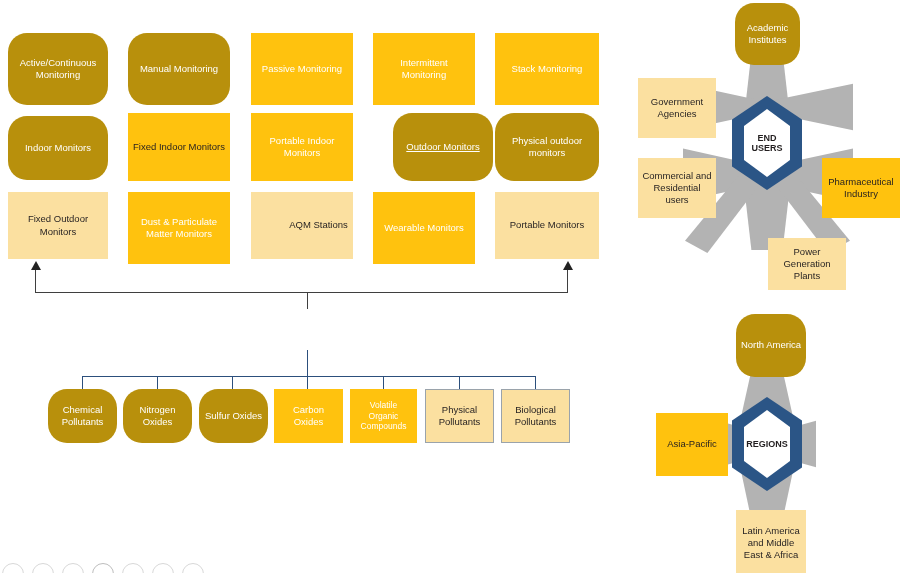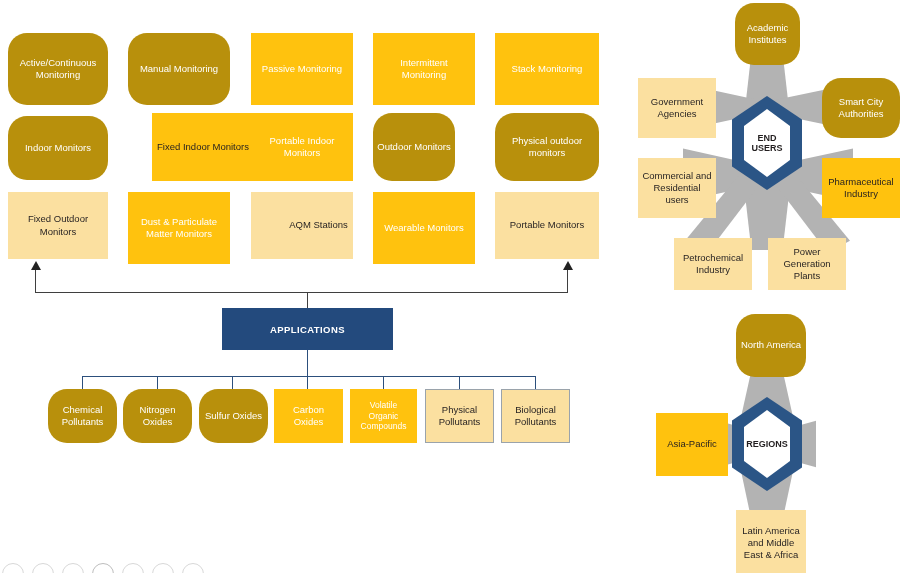--- a/index.html
+++ b/index.html
@@ -100,27 +100,27 @@
     <div class="box c-bright" style="left:373px;top:33px;  width:102px; height:72px;">
         <span>Intermittent Monitoring</span>
       </div>
     <div class="box c-bright" style="left:495px;top:33px;  width:104px; height:72px;">
         <span>Stack Monitoring</span>
       </div>
 
     <div class="box c-dark" style="left:8px;  top:116px;width:100px; height:64px;">
         <span>Indoor Monitors</span>
       </div>
-    <div class="box c-brightD" style="left:128px;top:113px;width:102px; height:68px;margin-left:24px;">
+    <div class="box c-brightD" style="left:128px;top:113px;width:102px; height:68px;">
         <span>Fixed Indoor Monitors</span>
       </div>
     <div class="box c-bright" style="left:251px;top:113px;width:102px; height:68px;">
         <span>Portable Indoor Monitors</span>
       </div>
-    <div class="box c-dark" style="left:373px;top:113px;width:82px; height:68px;">
+    <div class="box c-dark" style="left:393px;top:113px;width:100px; height:68px;text-decoration:underline;">
         <span>Outdoor Monitors</span>
       </div>
     <div class="box c-dark" style="left:495px;top:113px;width:104px; height:68px;">
         <span>Physical outdoor monitors</span>
       </div>
 
     <div class="box c-cream" style="left:8px;  top:192px;width:100px; height:67px;">
         <span>Fixed Outdoor Monitors</span>
       </div>
     <div class="box c-bright" style="left:128px;top:192px;width:102px; height:72px;">
@@ -139,23 +139,20 @@
 
   <div>
     <div class="arrow-up" style="left:31px;  top:261px;"></div>
     <div class="arrow-up" style="left:563px; top:261px;"></div>
     <div class="line vline" style="left:35px;  top:270px; height:22px;"></div>
     <div class="line vline" style="left:567px; top:270px; height:22px;"></div>
     <div class="line hline" style="left:35px;  top:292px; width:533px;"></div>
     <div class="line vline" style="left:307px; top:292px; height:17px;"></div>
   </div>
 
-  <div id="applications">
-    <span>APPLICATIONS</span>
-  </div>
 
   <div>
     <div class="line vline nline" style="left:307px; top:350px; height:26px;"></div>
     <div class="line hline nline" style="left:82px;  top:376px; width:453px;"></div>
     <div class="line vline nline" style="left:82px;  top:376px; height:13px;"></div>
     <div class="line vline nline" style="left:157px; top:376px; height:13px;"></div>
     <div class="line vline nline" style="left:232px; top:376px; height:13px;"></div>
     <div class="line vline nline" style="left:307px; top:376px; height:13px;"></div>
     <div class="line vline nline" style="left:383px; top:376px; height:13px;"></div>
     <div class="line vline nline" style="left:459px; top:376px; height:13px;"></div>
@@ -201,31 +198,25 @@
     <div class="hex-inner" style="left:119px; top:109px; width:46px; height:68px;">
       <span>END USERS</span>
     </div>
 
     <div class="box c-dark" style="left:110px; top:3px;   width:65px; height:62px;">
         <span>Academic Institutes</span>
       </div>
     <div class="box c-cream" style="left:13px;  top:78px;  width:78px; height:60px;">
         <span>Government Agencies</span>
       </div>
-    <div class="box c-dark" style="left:197px; top:78px;  width:78px; height:60px;">
-        <span>Smart City Authorities</span>
-      </div>
     <div class="box c-cream" style="left:13px;  top:158px; width:78px; height:60px;">
         <span>Commercial and Residential users</span>
       </div>
     <div class="box c-brightD" style="left:197px; top:158px; width:78px; height:60px;">
         <span>Pharmaceutical Industry</span>
-      </div>
-    <div class="box c-cream" style="left:49px;  top:238px; width:78px; height:52px;">
-        <span>Petrochemical Industry</span>
       </div>
     <div class="box c-cream" style="left:143px; top:238px; width:78px; height:52px;">
         <span>Power Generation Plants</span>
       </div>
   </div>
 
   <div class="hexwrap" style="left:625px; top:305px; width:275px; height:268px;">
 
     <div class="ray" style="left:116px; top:70px;  width:52px; height:42px; clip-path:polygon(18% 0%, 82% 0%, 100% 100%, 0% 100%);"></div>
     <div class="ray" style="left:116px; top:166px; width:52px; height:44px; clip-path:polygon(0% 0%, 100% 0%, 82% 100%, 18% 100%);"></div>

